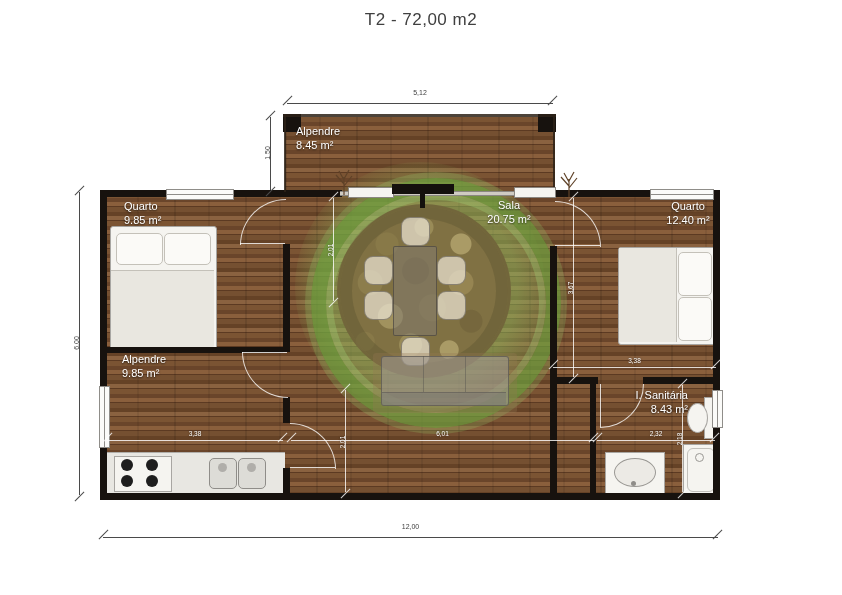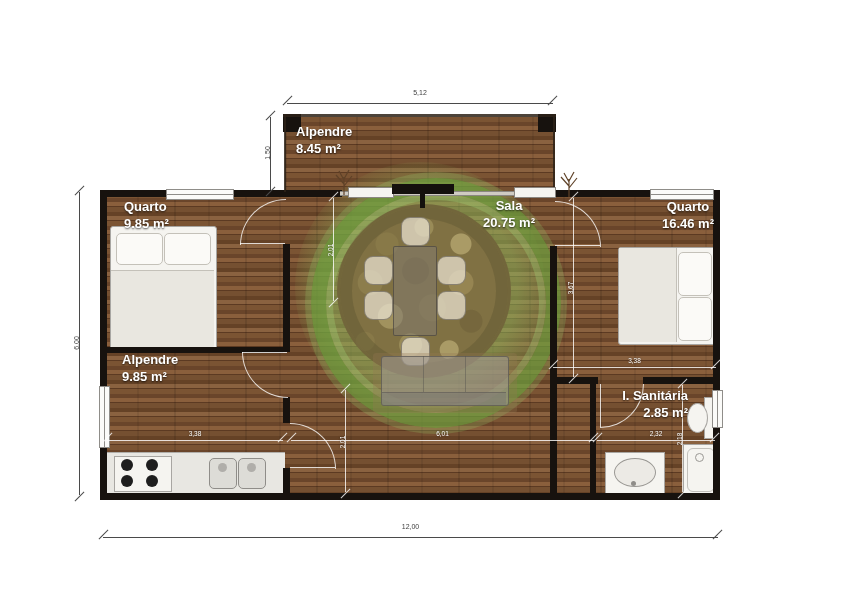--- a/index.html
+++ b/index.html
@@ -37,21 +37,21 @@
     transform:rotate(-45deg);}
   .dim-h::before{left:-6px;top:-4px;}
   .dim-h::after{right:-6px;top:-4px;}
   .dim-v::before{top:-2px;left:-7px;}
   .dim-v::after{bottom:-2px;left:-7px;}
   .dark{color:#4a4a4a;}
   .light{color:rgba(255,255,255,.8);}
   .dim-label{position:absolute;font-size:7px;color:#3d3d3d;text-align:center;}
   .dim-label.rot{transform:rotate(-90deg);height:12px;}
   .dim-label.lt{color:#fff;text-shadow:0 0 2px rgba(0,0,0,.55);font-size:6.5px;}
-  .room-label{position:absolute;color:#fff;font-size:13px;font-weight:bold;
+  .room-label{position:absolute;color:#fff;font-size:11px;font-weight:normal;
               text-shadow:0 1px 2px rgba(0,0,0,.7);line-height:1.3;}
   .stone{position:absolute;border-radius:50%;background-color:#7a5a39;
     background-image:
       radial-gradient(circle at 50% 12%, #9a7b52 0 9px, transparent 10px),
       radial-gradient(circle at 28% 22%, #84643f 0 11px, transparent 12px),
       radial-gradient(circle at 72% 22%, #b09066 0 10px, transparent 11px),
       radial-gradient(circle at 18% 45%, #8a6a45 0 12px, transparent 13px),
       radial-gradient(circle at 45% 38%, #6d4e31 0 13px, transparent 14px),
       radial-gradient(circle at 72% 45%, #96744c 0 12px, transparent 13px),
       radial-gradient(circle at 30% 65%, #a5855c 0 12px, transparent 13px),
@@ -65,20 +65,21 @@
     border:15px solid rgba(104,156,56,.60);background:rgba(148,196,104,.22);
     box-shadow:0 0 0 6px rgba(148,196,104,.25), inset 0 0 0 7px rgba(160,205,115,.35);}
   .glow{position:absolute;border-radius:50%;
     background:radial-gradient(circle, rgba(140,190,90,.35) 0 55%, rgba(140,190,90,0) 75%);}
 </style>
 </head>
 <body>
 
 <div id="stage">
 
+  <div class="title">T2 - 72,00 m2</div>
 
   <div class="wood" style="left:285px;top:117px;width:270px;height:76px"></div>
   <div class="wood" style="left:103px;top:193px;width:614px;height:304px"></div>
 
   <div class="glow" style="left:295px;top:162px;width:250px;height:250px"></div>
   <div class="stone" style="left:337px;top:204px;width:168px;height:168px"></div>
   <div class="ring" style="left:311px;top:178px;width:220px;height:220px"></div>
 
   <div class="fixture" style="left:110px;top:226px;width:105px;height:122px;border-radius:3px"></div>
   <div class="duvet" style="left:111px;top:270px;width:103px;height:77px;border-top:1px solid #c4c1b9;border-radius:0 0 3px 3px"></div>
@@ -218,24 +219,24 @@
   <div class="room-label" style="left:296px;top:124px">
     <div>Alpendre</div>
     <div>8.45 m²</div>
   </div>
   <div class="room-label" style="left:480px;top:198px;width:58px;text-align:center">
     <div>Sala</div>
     <div>20.75 m²</div>
   </div>
   <div class="room-label" style="left:658px;top:199px;width:60px;text-align:center">
     <div>Quarto</div>
-    <div>16.46 m²</div>
+    <div>12.40 m²</div>
   </div>
   <div class="room-label" style="left:122px;top:352px">
     <div>Alpendre</div>
     <div>9.85 m²</div>
   </div>
   <div class="room-label" style="left:620px;top:388px;width:68px;text-align:right">
     <div>I. Sanitária</div>
-    <div>2.85 m²</div>
+    <div>8.43 m²</div>
   </div>
 
 </div>
 
 </body></html>

